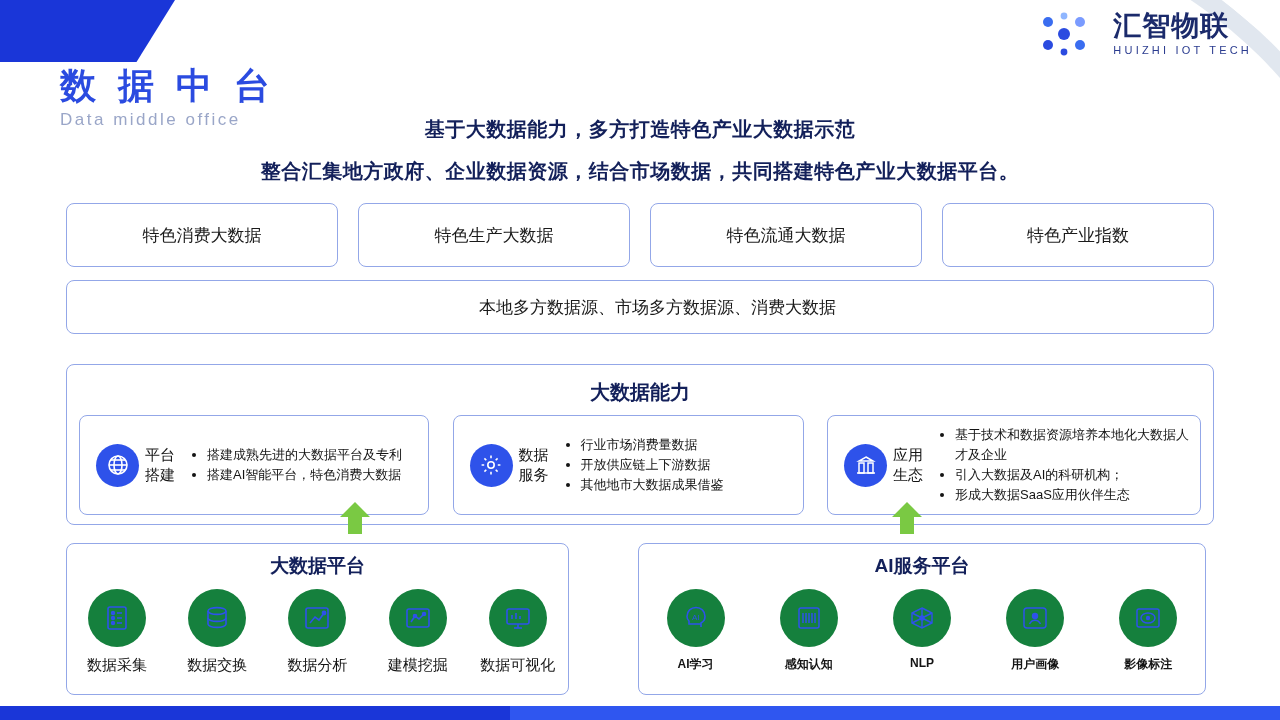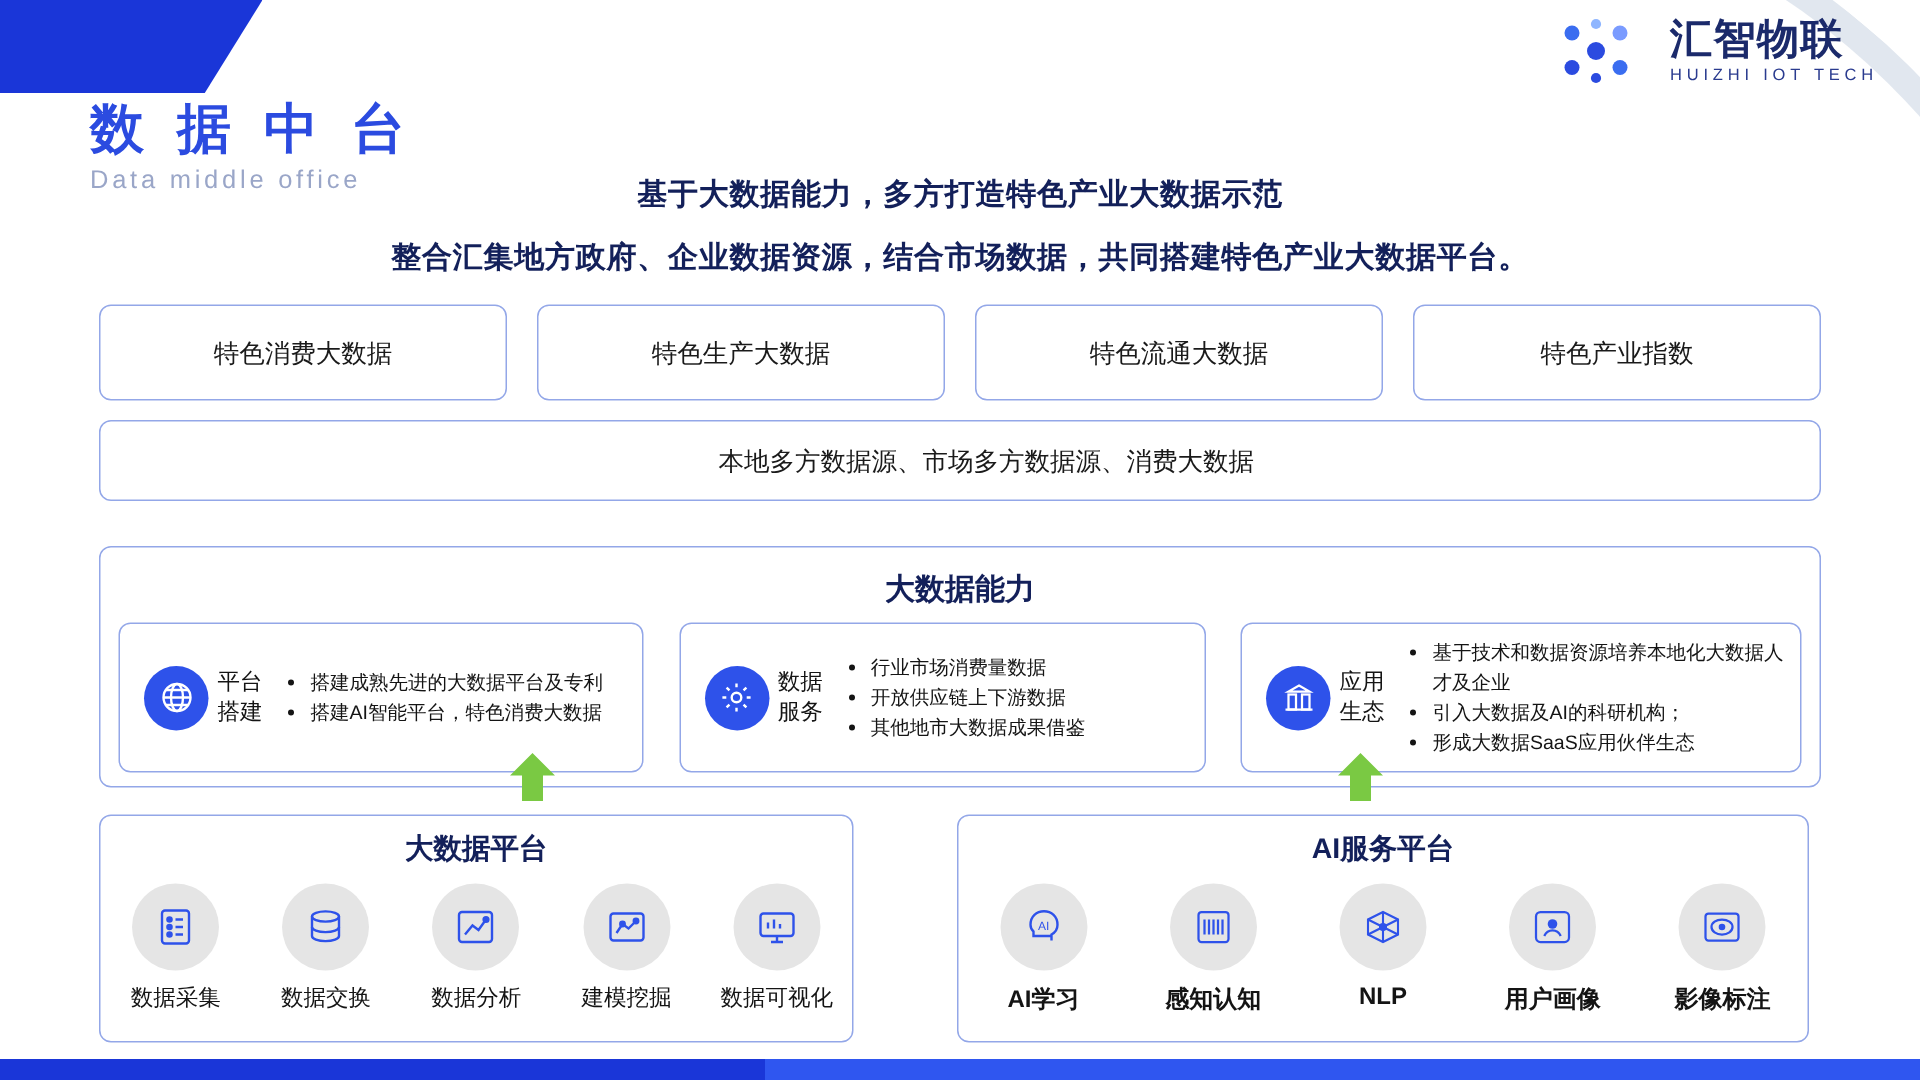--- a/index.html
+++ b/index.html
@@ -254,29 +254,29 @@
     justify-content: space-around;
     margin-top: 10px;
   }
   .plat-item {
     width: 96px;
     text-align: center;
   }
   .plat-icon {
     width: 58px; height: 58px;
     border-radius: 50%;
-    background: #e5e5e5;
+    background: #15803d;
     margin: 0 auto;
     display: flex;
     align-items: center;
     justify-content: center;
   }
   .plat-name {
     margin-top: 9px;
-    font-size: 16px;
+    font-size: 12px;
     color: #141414;
     font-weight: bold;
   }
   .plat-left .plat-name { font-weight: normal; font-size: 15px;}
 </style>
 </head>
 <body>
 
 <div class="bg-swirls">
   <div class="arc arc1"></div>

